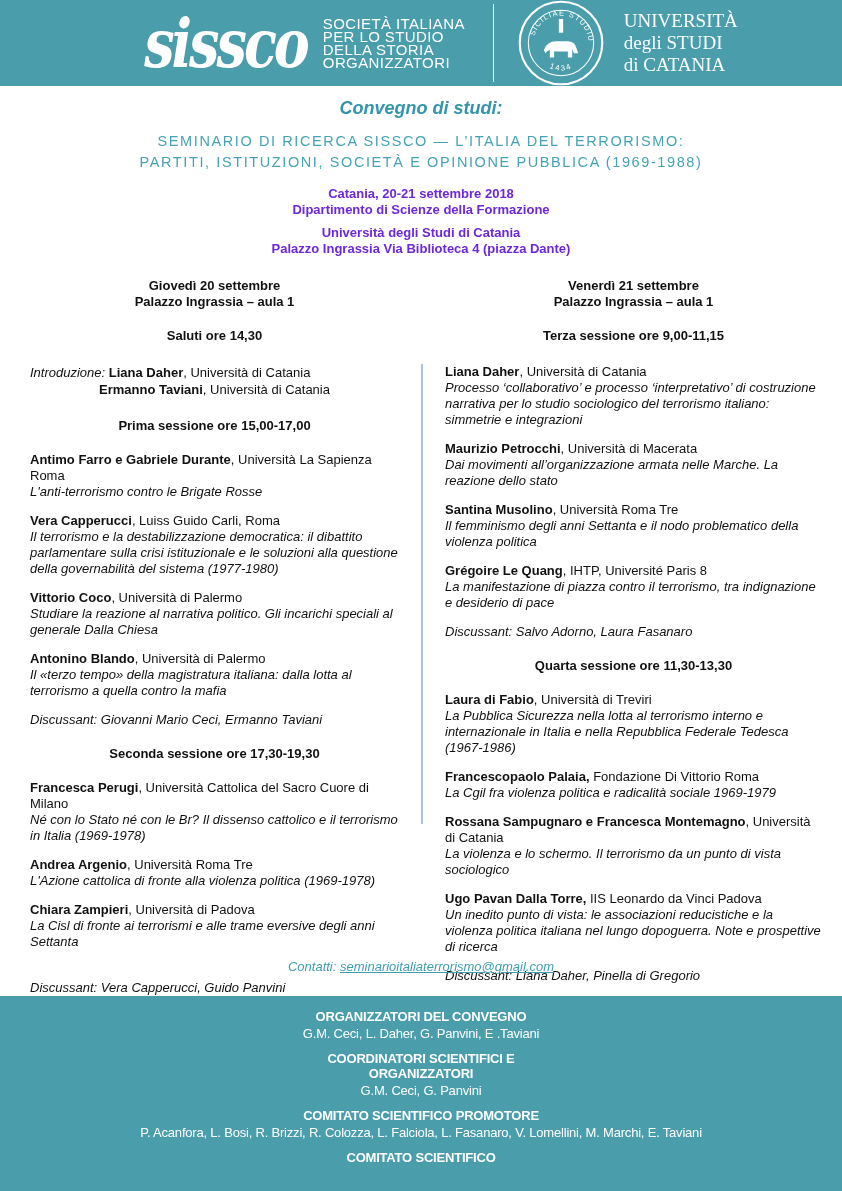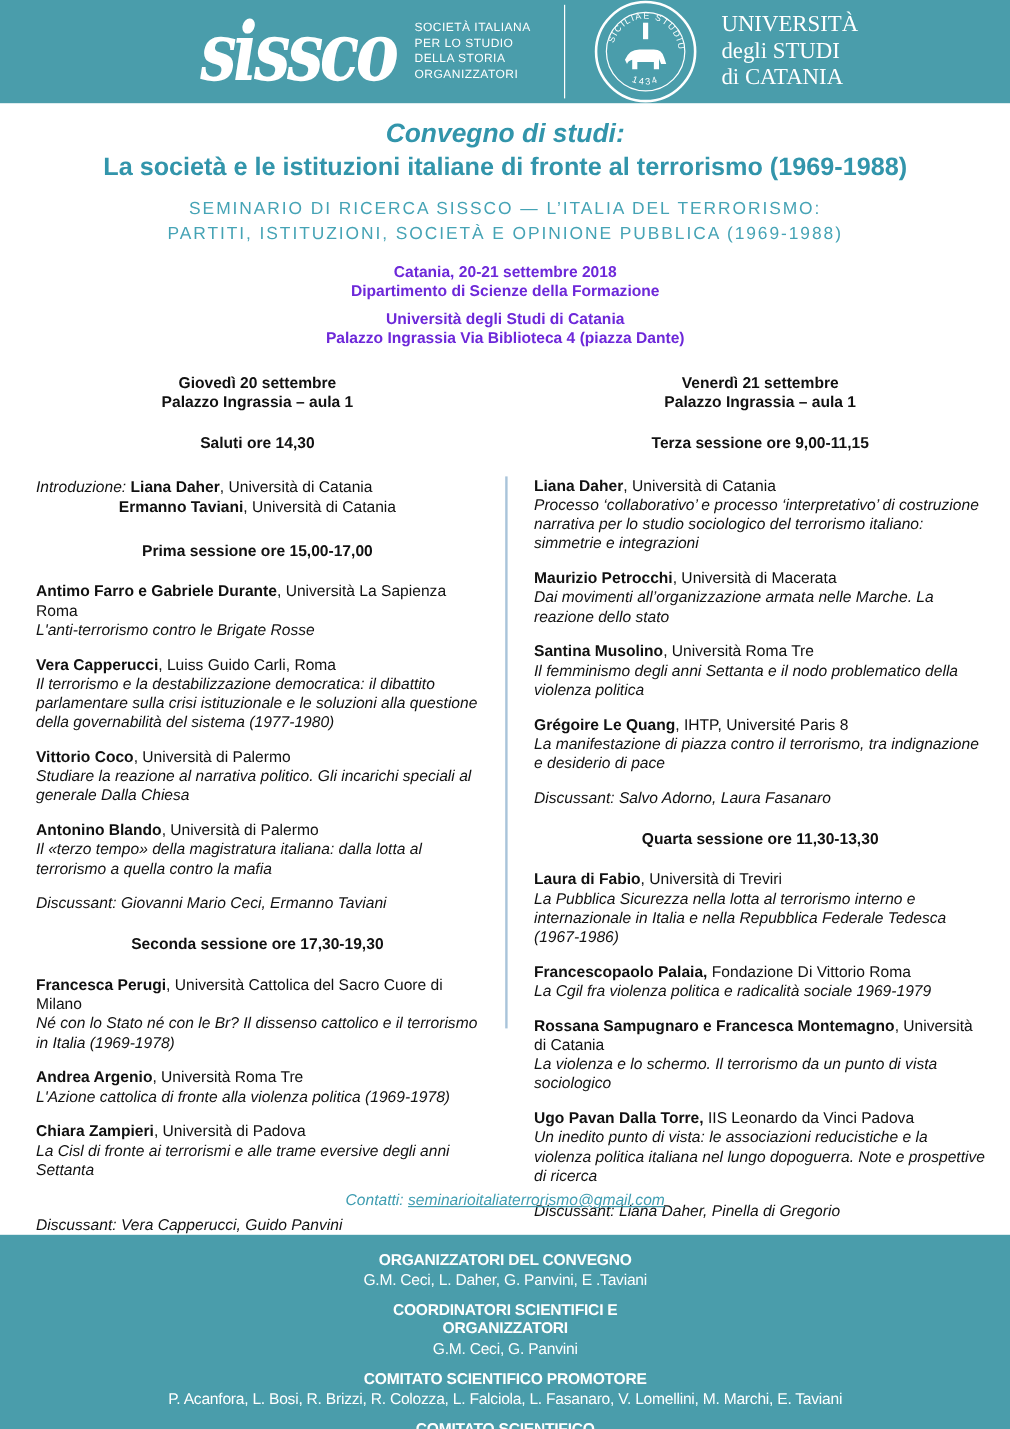--- a/index.html
+++ b/index.html
@@ -5,32 +5,32 @@
   * { margin:0; padding:0; box-sizing:border-box; }
   html,body { background:#fff; }
   body { font-family:"Liberation Sans", sans-serif; }
   .page { width:842px; height:1191px; margin:0 auto; background:#ffffff; display:flex; flex-direction:column; overflow:hidden; }
 
   
   .topbar { background:#4a9dab; height:115px; display:flex; align-items:center; justify-content:center;padding-left:40px; }
   .logos { display:flex; align-items:center; gap:14px; }
   .sissco { display:flex; align-items:center; gap:10px; }
   .sissco-mark { color:#fff; font-family:"DejaVu Serif", serif; font-style:italic; font-weight:bold; font-size:54px; line-height:1; transform:scaleY(1.25); letter-spacing:-3px; padding-right:6px; }
-  .sissco-text { color:#fff; font-size:10px; line-height:13px; letter-spacing:.4px; font-weight:400; }
+  .sissco-text { color:#fff; font-size:15px; line-height:13px; letter-spacing:.4px; font-weight:400; }
   .vsep { width:1px; height:78px; background:#ffffff; margin:0 10px 0 14px; }
   .seal { width:86px; height:86px; }
   .unict-text { color:#fff; font-family:"Liberation Serif", serif; font-size:19px; line-height:22px; margin-left:6px; }
 
   
   .redbar { height:9px; background:#a23314; }
 
   
   main { flex:1; padding-top:9px; position:relative; }
   .center { text-align:center; }
-  .kicker { color:#3295ab; font-size:22px; font-weight:bold; font-style:italic; margin-top:3px; }
+  .kicker { color:#3295ab; font-size:18px; font-weight:bold; font-style:italic; margin-top:3px; }
   .main-title { color:#3295ab; font-size:21px; font-weight:bold; margin-top:4px; }
   .subtitle { color:#45a3b5; font-size:14.5px; letter-spacing:1.6px; margin-top:12px; line-height:21px; }
   .subtitle .sub2 { display:block; }
   .venue { color:#6d28d9; font-size:13px; font-weight:bold; line-height:16px; margin-top:13px; }
   .venue .group2 { display:block; margin-top:7px; }
 
   
   .columns { display:flex; margin-top:21px; position:relative; }
   .col { width:421px; padding:0 22px 0 30px; font-size:13px; line-height:16px; color:#111; }
   .col.right { padding:0 20px 0 24px; }
@@ -98,21 +98,20 @@
         <div>di CATANIA</div>
       </div>
     </div>
   </header>
 
   <div class="redbar"></div>
 
   <main>
 
     <div class="kicker center">Convegno di studi:</div>
-    <h1 class="main-title center">La società e le istituzioni italiane di fronte al terrorismo (1969-1988)</h1>
     <div class="subtitle center">
       <span>SEMINARIO DI RICERCA SISSCO — L’ITALIA DEL TERRORISMO:</span>
       <span class="sub2">PARTITI, ISTITUZIONI, SOCIETÀ E OPINIONE PUBBLICA  (1969-1988)</span>
     </div>
 
     <div class="venue center">
       <div>Catania, 20-21 settembre 2018</div>
       <div>Dipartimento di Scienze della Formazione</div>
       <div class="group2">Università degli Studi di Catania</div>
       <div>Palazzo Ingrassia Via Biblioteca 4 (piazza Dante)</div>

